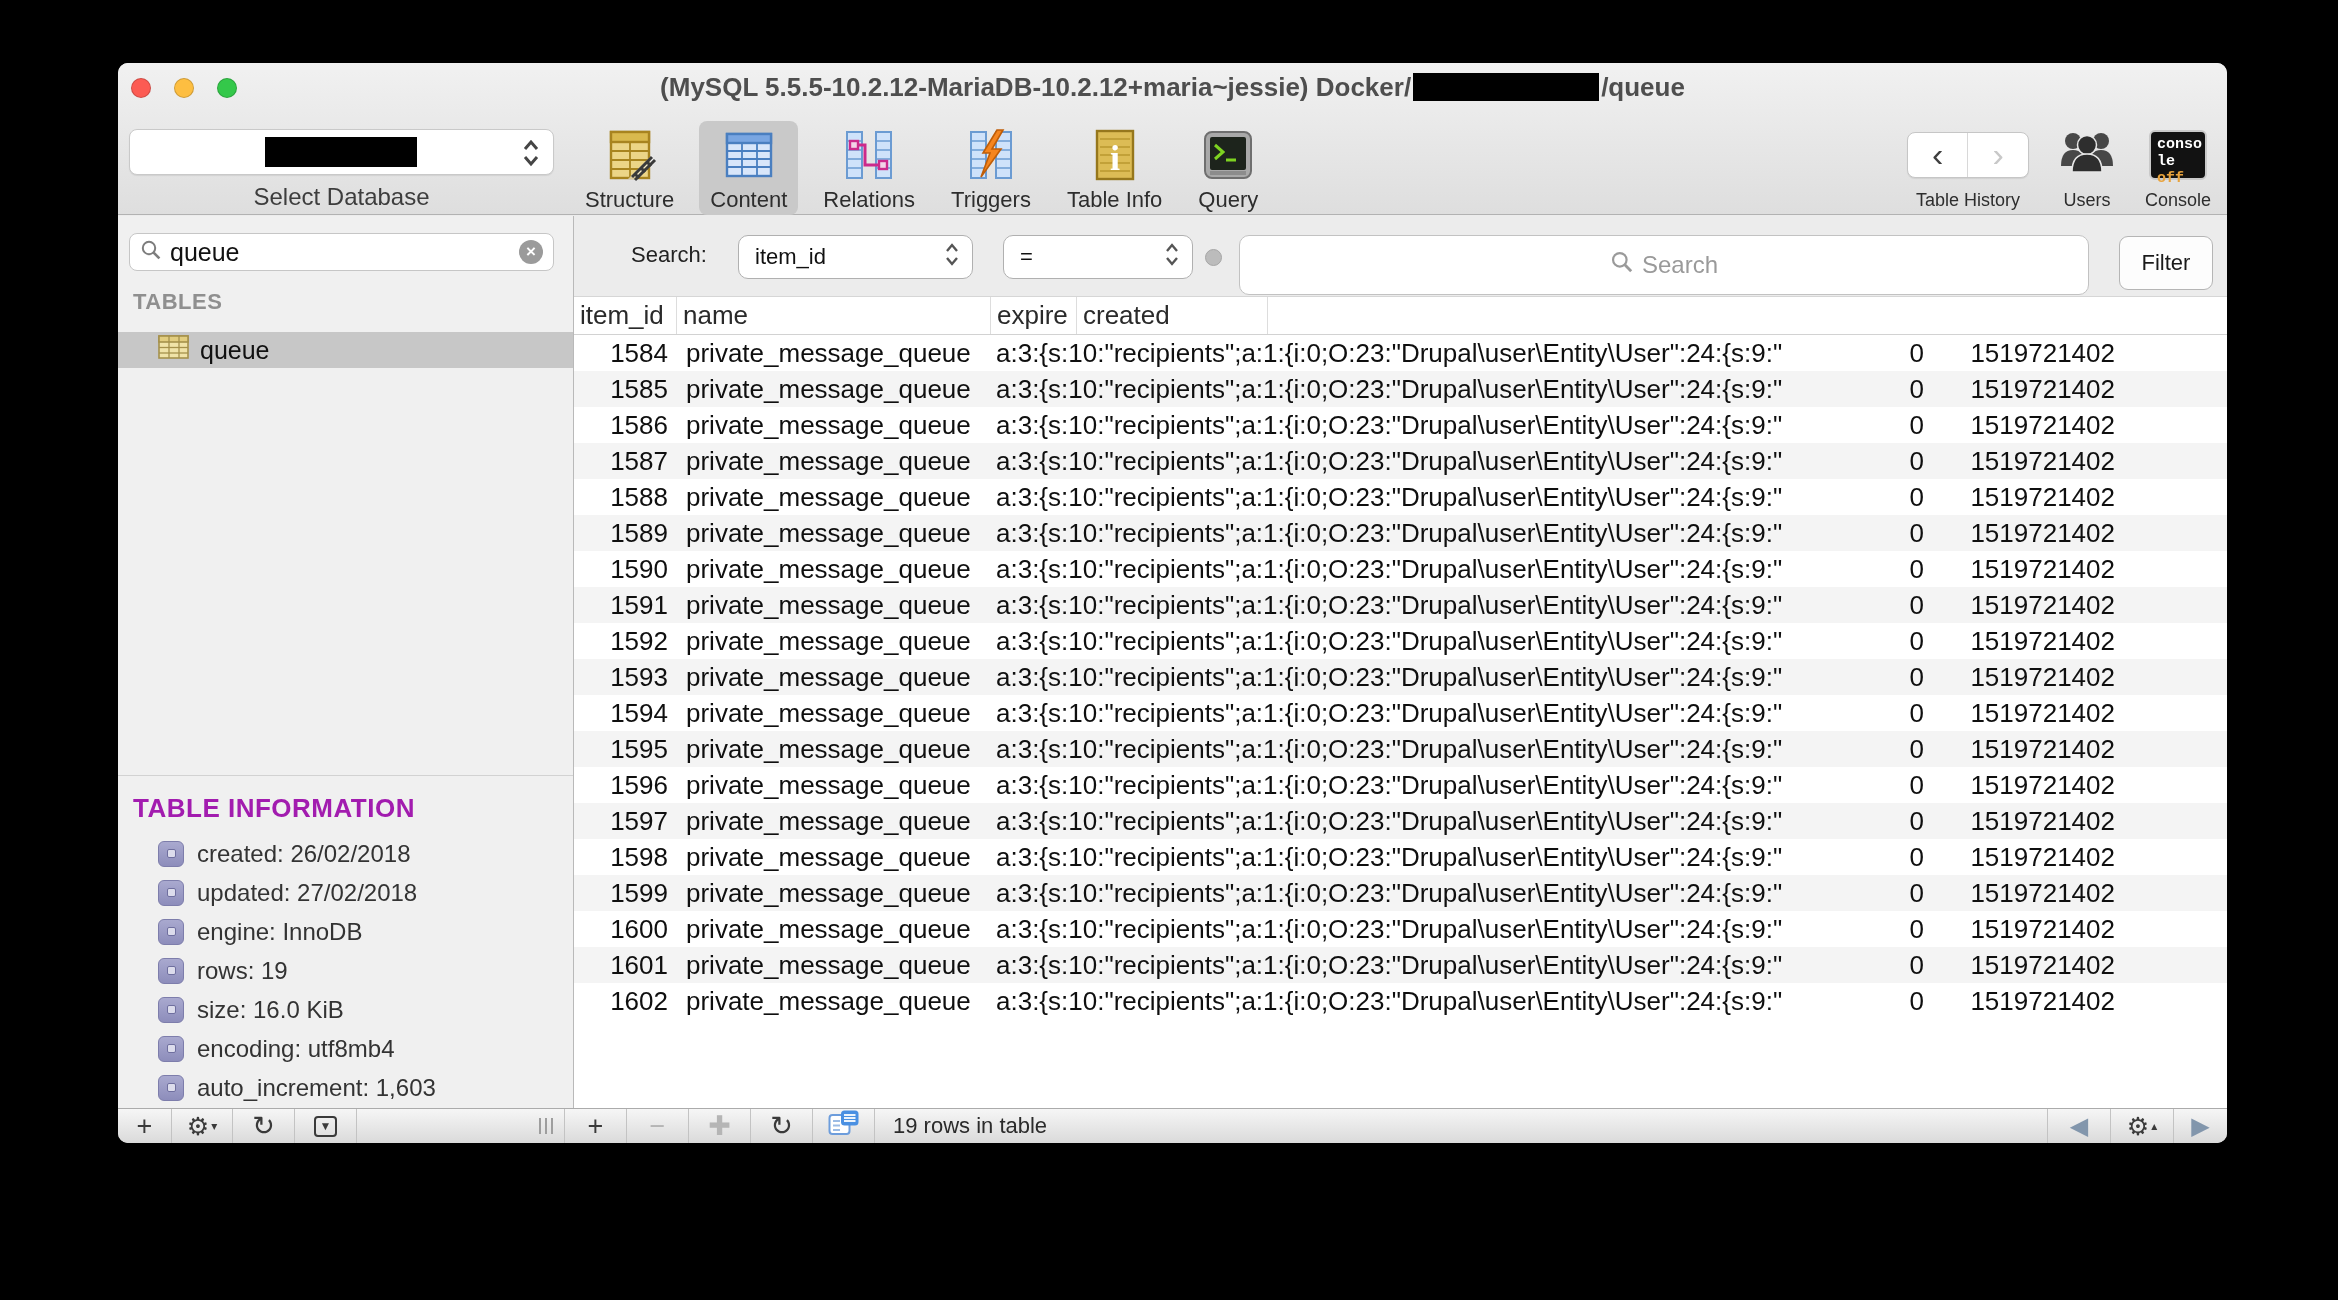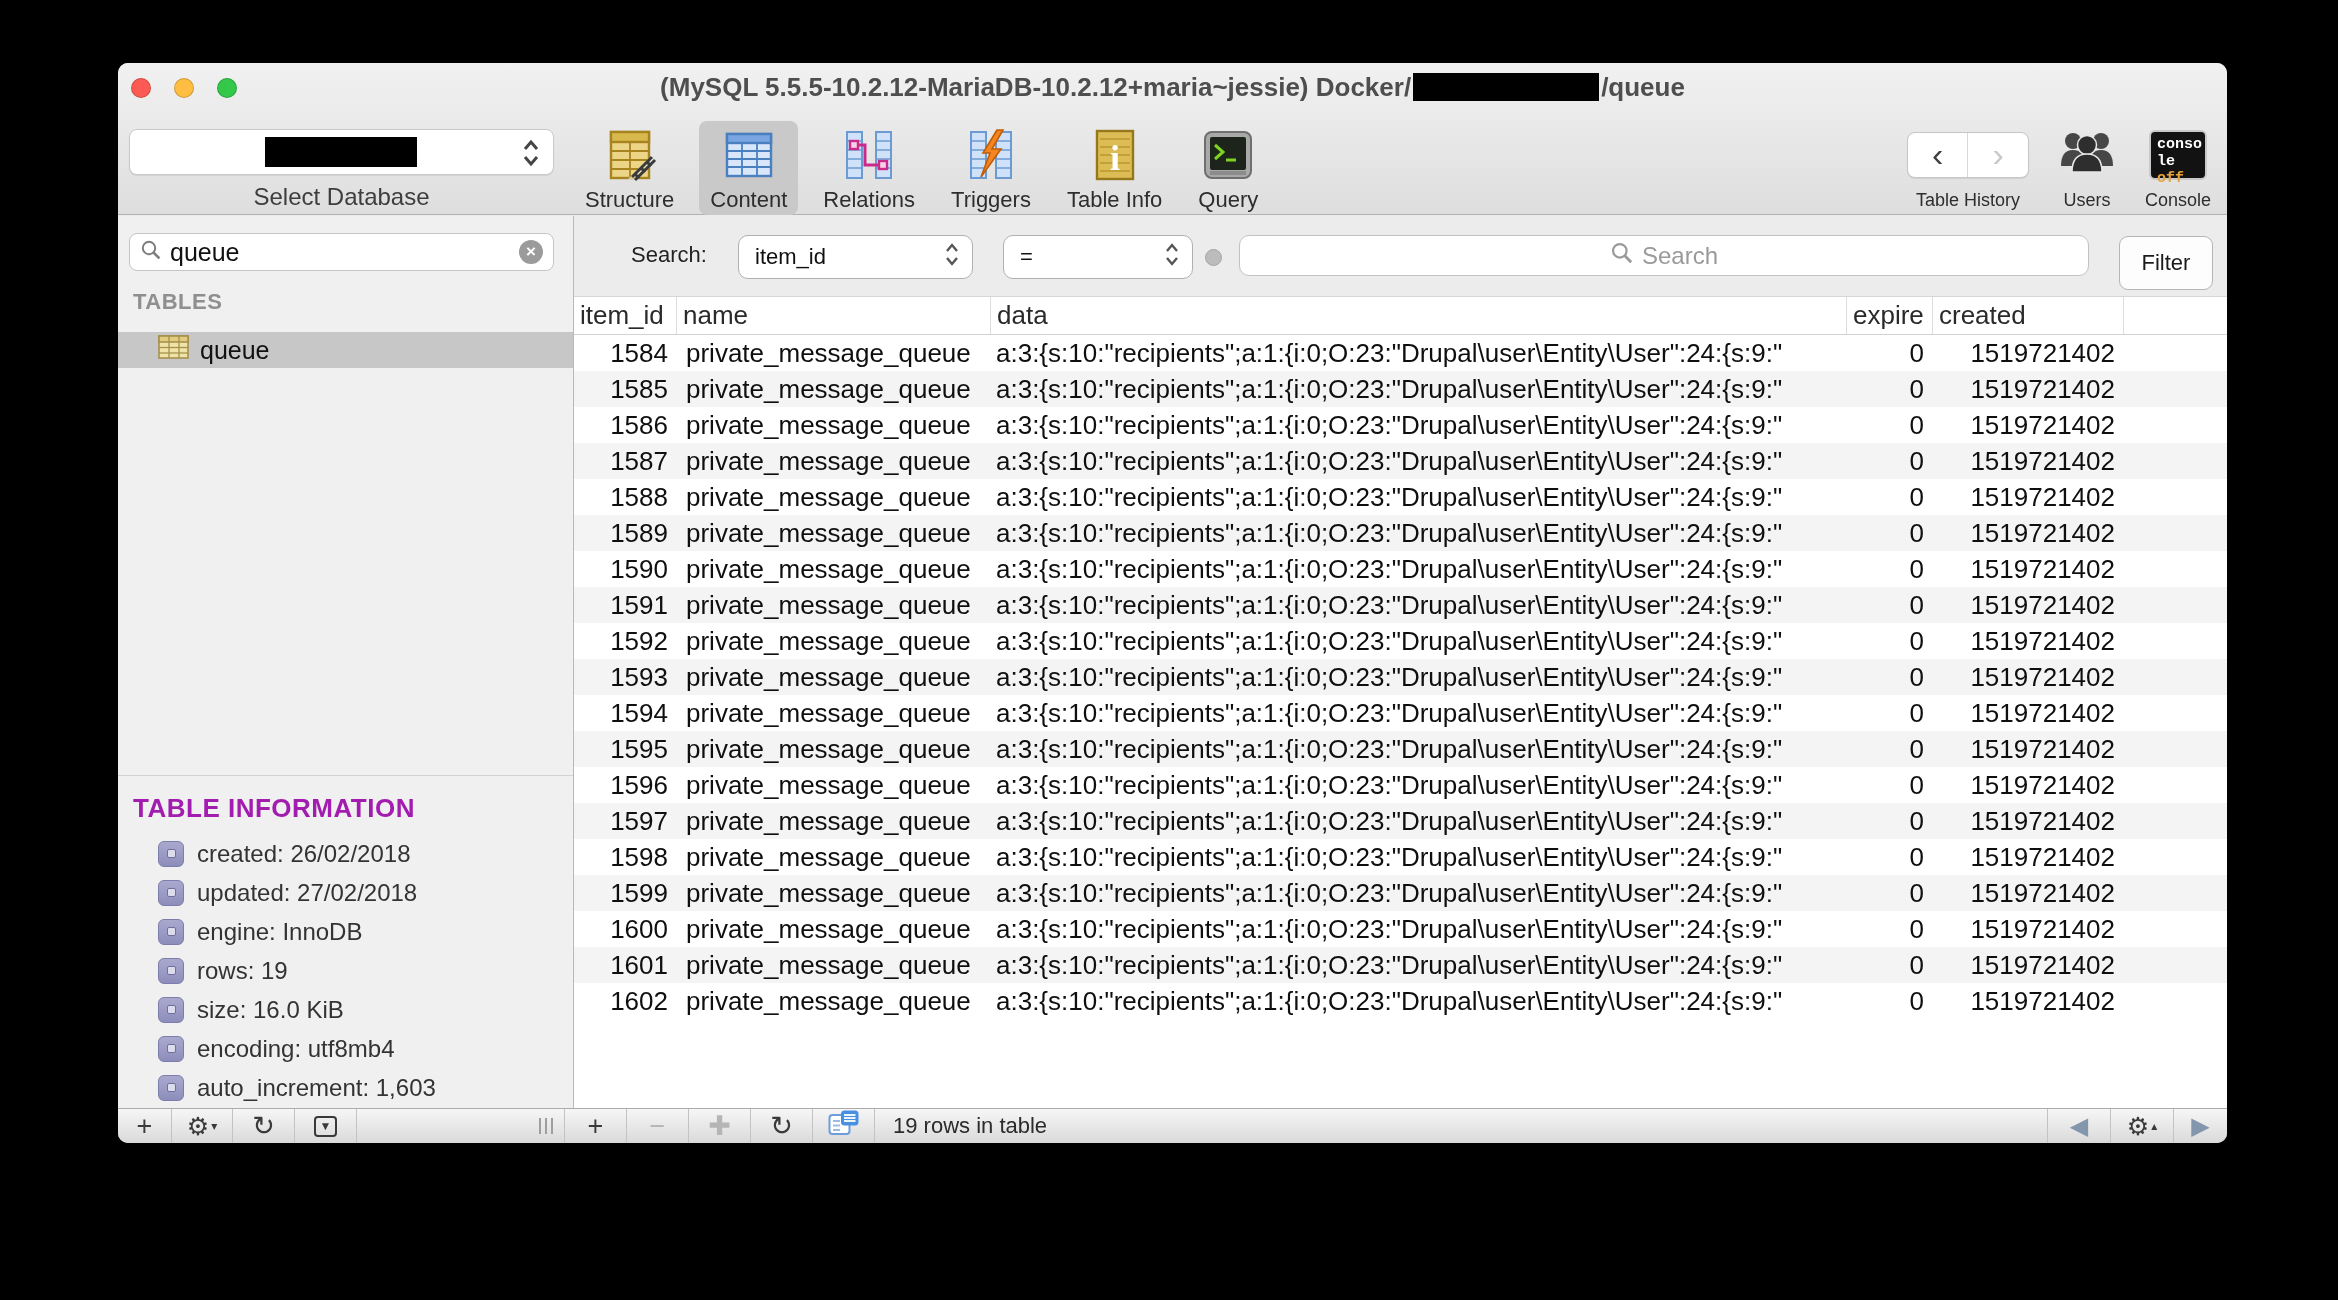--- a/index.html
+++ b/index.html
@@ -80,21 +80,21 @@
   .filterbar { position:absolute; left:0; top:0; width:100%; height:81px; background:#ececec;
                border-bottom:1px solid #d6d6d6; }
   .fb-label { position:absolute; left:57px; top:26px; font-size:22px; color:#222; }
   .popup { position:absolute; top:19px; height:44px; background:#fff; border:1.5px solid #b0b0b0;
            border-radius:10px; display:flex; align-items:center; padding:0 12px 0 16px;
            font-size:22px; color:#111; justify-content:space-between; }
   .popup.col { left:164px; width:235px; }
   .popup.op  { left:429px; width:190px; }
   .fb-dot { position:absolute; left:631px; top:33px; width:17px; height:17px; border-radius:50%;
             background:#bcbcbc; border:1px solid #a6a6a6; }
-  .fb-search { position:absolute; left:665px; top:19px; width:850px; height:41px; background:#fff;
+  .fb-search { position:absolute; left:665px; top:19px; width:850px; height:60px; background:#fff;
                border:1px solid #c2c2c2; border-radius:10px; }
   .fb-search input { width:100%; height:100%; border:none; outline:none; background:transparent; }
   .fb-ph { position:absolute; left:0; top:0; width:100%; height:100%; display:flex; gap:8px;
            align-items:center; justify-content:center; color:#9a9a9a; font-size:24px; pointer-events:none; }
   .fb-btn { position:absolute; left:1545px; top:20px; width:94px; height:54px; background:#fdfdfd;
             border:1px solid #b5b5b5; border-radius:9px; font-size:22px; color:#1a1a1a;
             display:flex; align-items:center; justify-content:center; }
 
   
   .grid { position:absolute; left:0; top:81px; right:0; bottom:0; overflow:hidden; }
@@ -416,21 +416,20 @@
               <span>Search</span>
             </div>
           </div>
           <div class="fb-btn">Filter</div>
         </div>
 
         <div class="grid">
           <div class="thead" id="thead">
               <div class="hcell w-id">item_id</div>
               <div class="hcell w-name">name</div>
-              <div class="hcell w-data">data</div>
               <div class="hcell w-exp">expire</div>
               <div class="hcell w-cre">created</div>
               <div class="hcell w-extra" style="border-right: none;"></div>
             </div>
           <div id="tbody">
               <div class="trow">
                 <div class="cell w-id num">1584</div>
                 <div class="cell w-name txt">private_message_queue</div>
                 <div class="cell w-data txt-d">a:3:{s:10:"recipients";a:1:{i:0;O:23:"Drupal\user\Entity\User":24:{s:9:"</div>
                 <div class="cell w-exp num">0</div>

